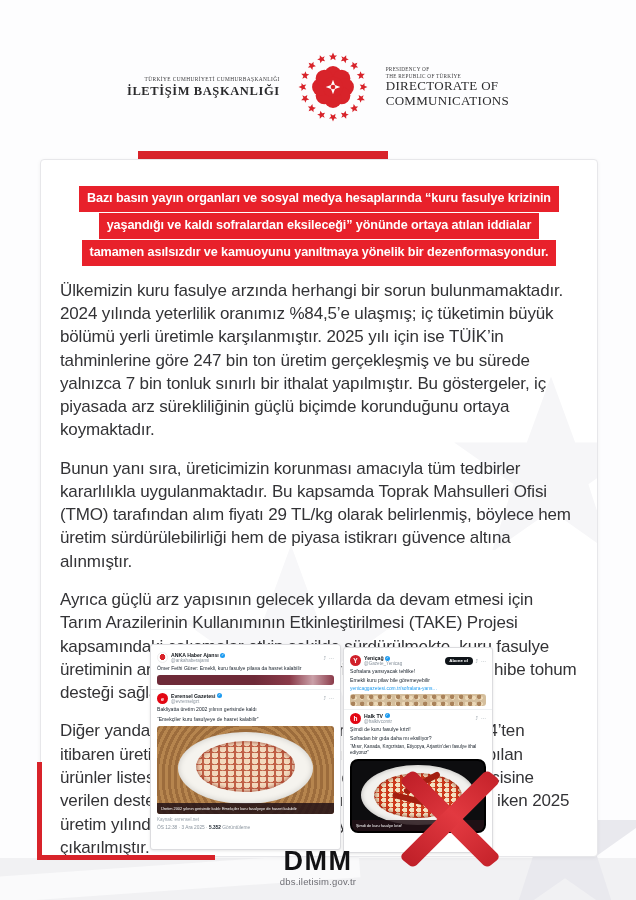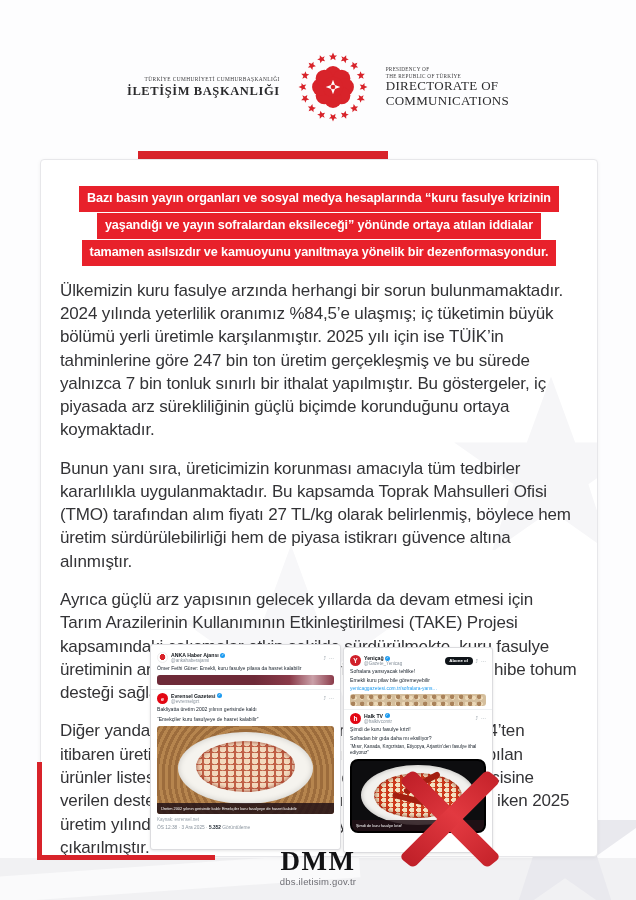--- a/index.html
+++ b/index.html
@@ -91,21 +91,21 @@
   .meta b{color:#17202a;}
   
   .xmark{position:absolute;left:394px;top:766px;width:112px;height:106px;z-index:8;}
   .xbar{position:absolute;left:-6px;top:44px;width:124px;height:18px;border-radius:5px;
       background:linear-gradient(90deg,#bf1f28,#e23940 55%,#c6232b);}
   .xbar.a{transform:rotate(45deg) skewX(-6deg);}
   .xbar.b{transform:rotate(-45deg) skewX(6deg);}
   
   .footer{position:absolute;left:0;top:848px;width:636px;text-align:center;z-index:9;}
   .dmm{font-size:27px;font-weight:800;letter-spacing:1.5px;color:#121214;line-height:1;
-      font-family:Liberation Serif, serif;}
+      font-family:Liberation Sans, sans-serif;}
   .dmm-url{font-size:9.5px;color:#6e6e74;margin-top:1px;letter-spacing:.2px;}
 </style>
 </head>
 <body>
 
 <div class="page-bottom">
   <div class="band"></div>
 </div>
 
 <svg class="wm" style="left:470px;top:760px;" width="190" height="150" viewBox="0 0 100 80">
@@ -169,27 +169,27 @@
     <path d="M50 2 L61 32 L94 32 L67 51 L77 82 L50 63 L23 82 L33 51 L6 32 L39 32 Z" fill="#f6f6f8"></path>
   </svg>
   <svg class="wm" style="left:120px;top:380px;" width="260" height="200" viewBox="0 0 100 80">
     <path d="M50 2 L61 32 L94 32 L67 51 L77 82 L50 63 L23 82 L33 51 L6 32 L39 32 Z" fill="#f7f7f9"></path>
   </svg>
 
   <div class="card-inner">
 
     <div class="banner">
       <span class="banner-line">Bazı basın yayın organları ve sosyal medya hesaplarında “kuru fasulye krizinin</span><br>
-      <span class="banner-line">yaşandığı ve yayın sofralardan eksileceği” yönünde ortaya atılan iddialar</span><br>
+      <span class="banner-line">yaşandığı ve kaldı sofralardan eksileceği” yönünde ortaya atılan iddialar</span><br>
       <span class="banner-line">tamamen asılsızdır ve kamuoyunu yanıltmaya yönelik bir dezenformasyondur.</span>
     </div>
 
     <div class="body-text">
       <p>Ülkemizin kuru fasulye arzında herhangi bir sorun bulunmamaktadır. 2024 yılında yeterlilik oranımız %84,5’e ulaşmış; iç tüketimin büyük bölümü yerli üretimle karşılanmıştır. 2025 yılı için ise TÜİK’in tahminlerine göre 247 bin ton üretim gerçekleşmiş ve bu sürede yalnızca 7 bin tonluk sınırlı bir ithalat yapılmıştır. Bu göstergeler, iç piyasada arz sürekliliğinin güçlü biçimde korunduğunu ortaya koymaktadır.</p>
-      <p>Bunun yanı sıra, üreticimizin korunması amacıyla tüm tedbirler kararlılıkla uygulanmaktadır. Bu kapsamda Toprak Mahsulleri Ofisi (TMO) tarafından alım fiyatı 27 TL/kg olarak belirlenmiş, böylece hem üretim sürdürülebilirliği hem de piyasa istikrarı güvence altına alınmıştır.</p>
+      <p>Bunun yanı sıra, üreticimizin korunması amacıyla tüm tedbirler kararlılıkla uygulanmaktadır. Bu kapsamda Toprak Mahsulleri Ofisi (TMO) tarafından alım fiyatı 29 TL/kg olarak belirlenmiş, böylece hem üretim sürdürülebilirliği hem de piyasa istikrarı güvence altına alınmıştır.</p>
       <p>Ayrıca güçlü arz yapısının gelecek yıllarda da devam etmesi için Tarım Arazilerinin Kullanımının Etkinleştirilmesi (TAKE) Projesi kapsamındaki çalışmalar etkin şekilde sürdürülmekte, kuru fasulye üretiminin artırılmasına yönelik çiftçilerimize %75 oranında hibe tohum desteği sağlanmaktadır.</p>
       <p>Diğer yandan kuru fasulye, son yapılan düzenlemeyle 2024’ten itibaren üretimin artırılması amacıyla üretim planlaması yapılan ürünler listesine alınmıştır. Bu kapsamda kuru fasulye üreticisine verilen destek de dekar başına 2024 üretim yılında 185 lira iken 2025 üretim yılında 366 liraya, 2026 üretim yılında ise 465 liraya çıkarılmıştır.</p>
       <p>Tüm bu veriler, kuru fasulyeye erişimde bir sıkıntı yaşanacağı yönündeki iddiaların gerçeklikle bağdaşmadığını açıkça ortaya koymaktadır. Kamuoyunun, manipülatif söylemlere itibar etmemesi, resmî kurumlar tarafından paylaşılan verilere itibar etmesi önemle rica olunur.</p>
     </div>
   </div>
 
   <div class="tweets">
 
     <div class="collage left">
       <div class="t-head">

